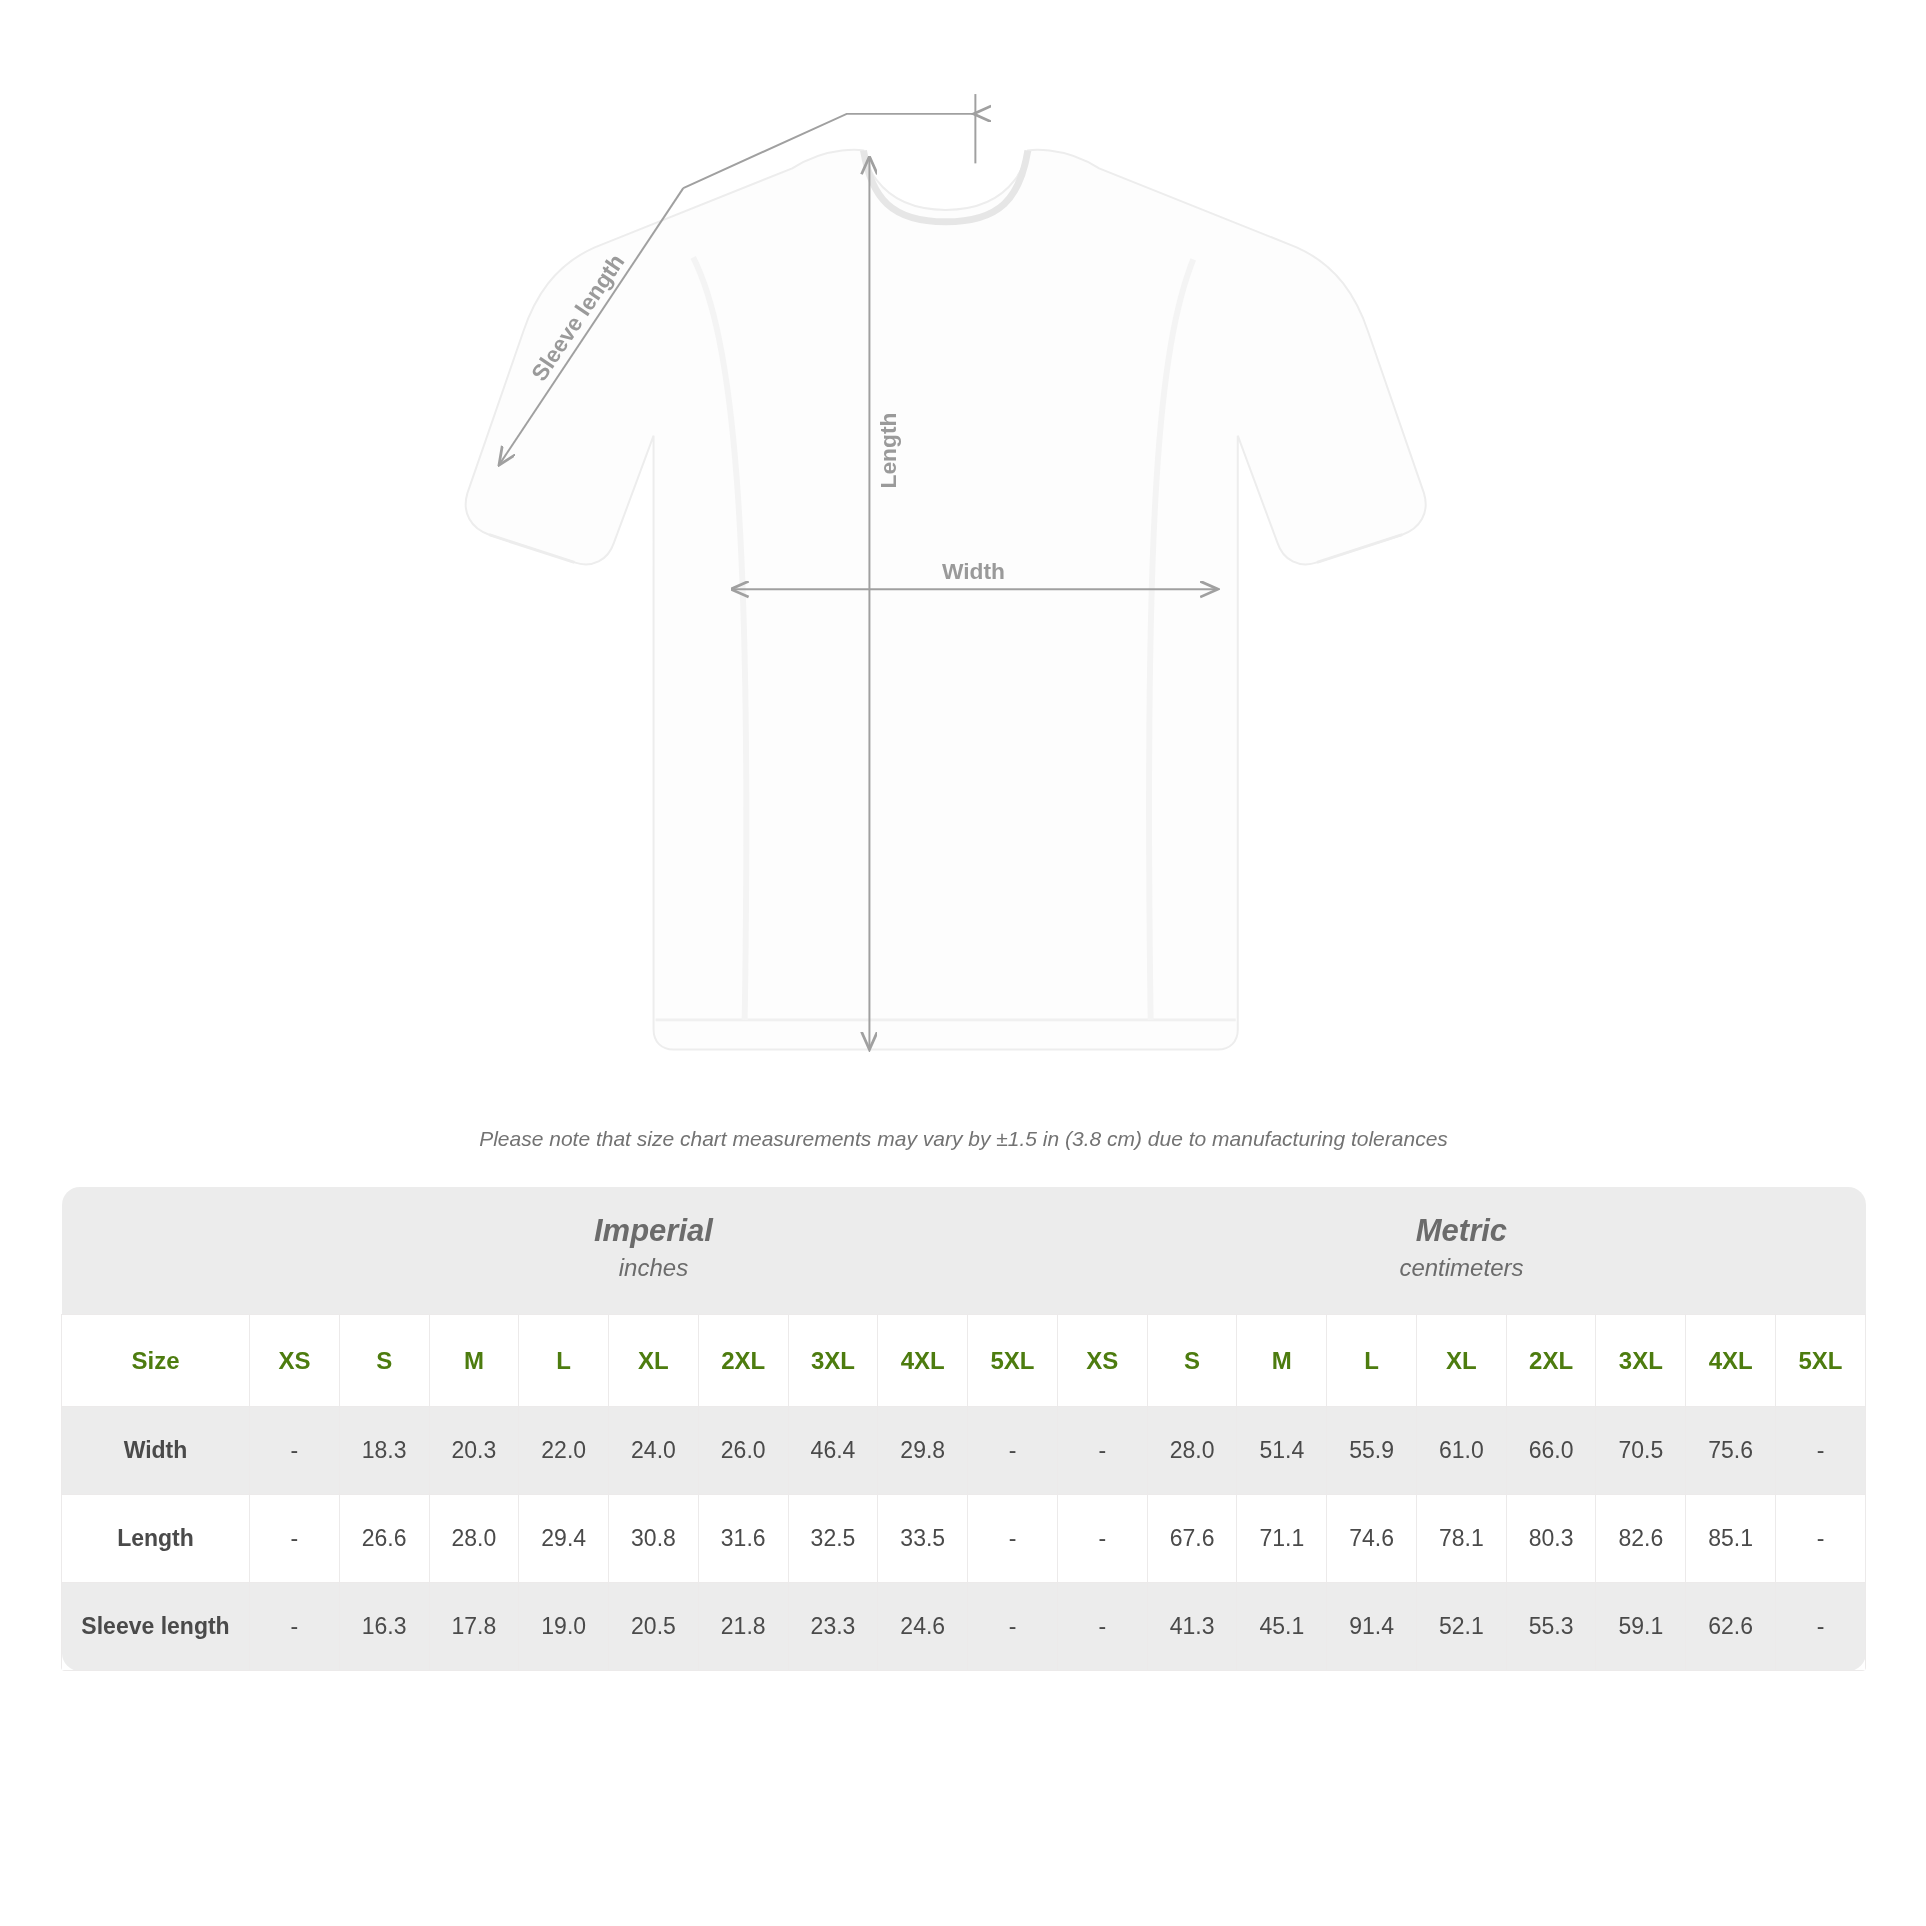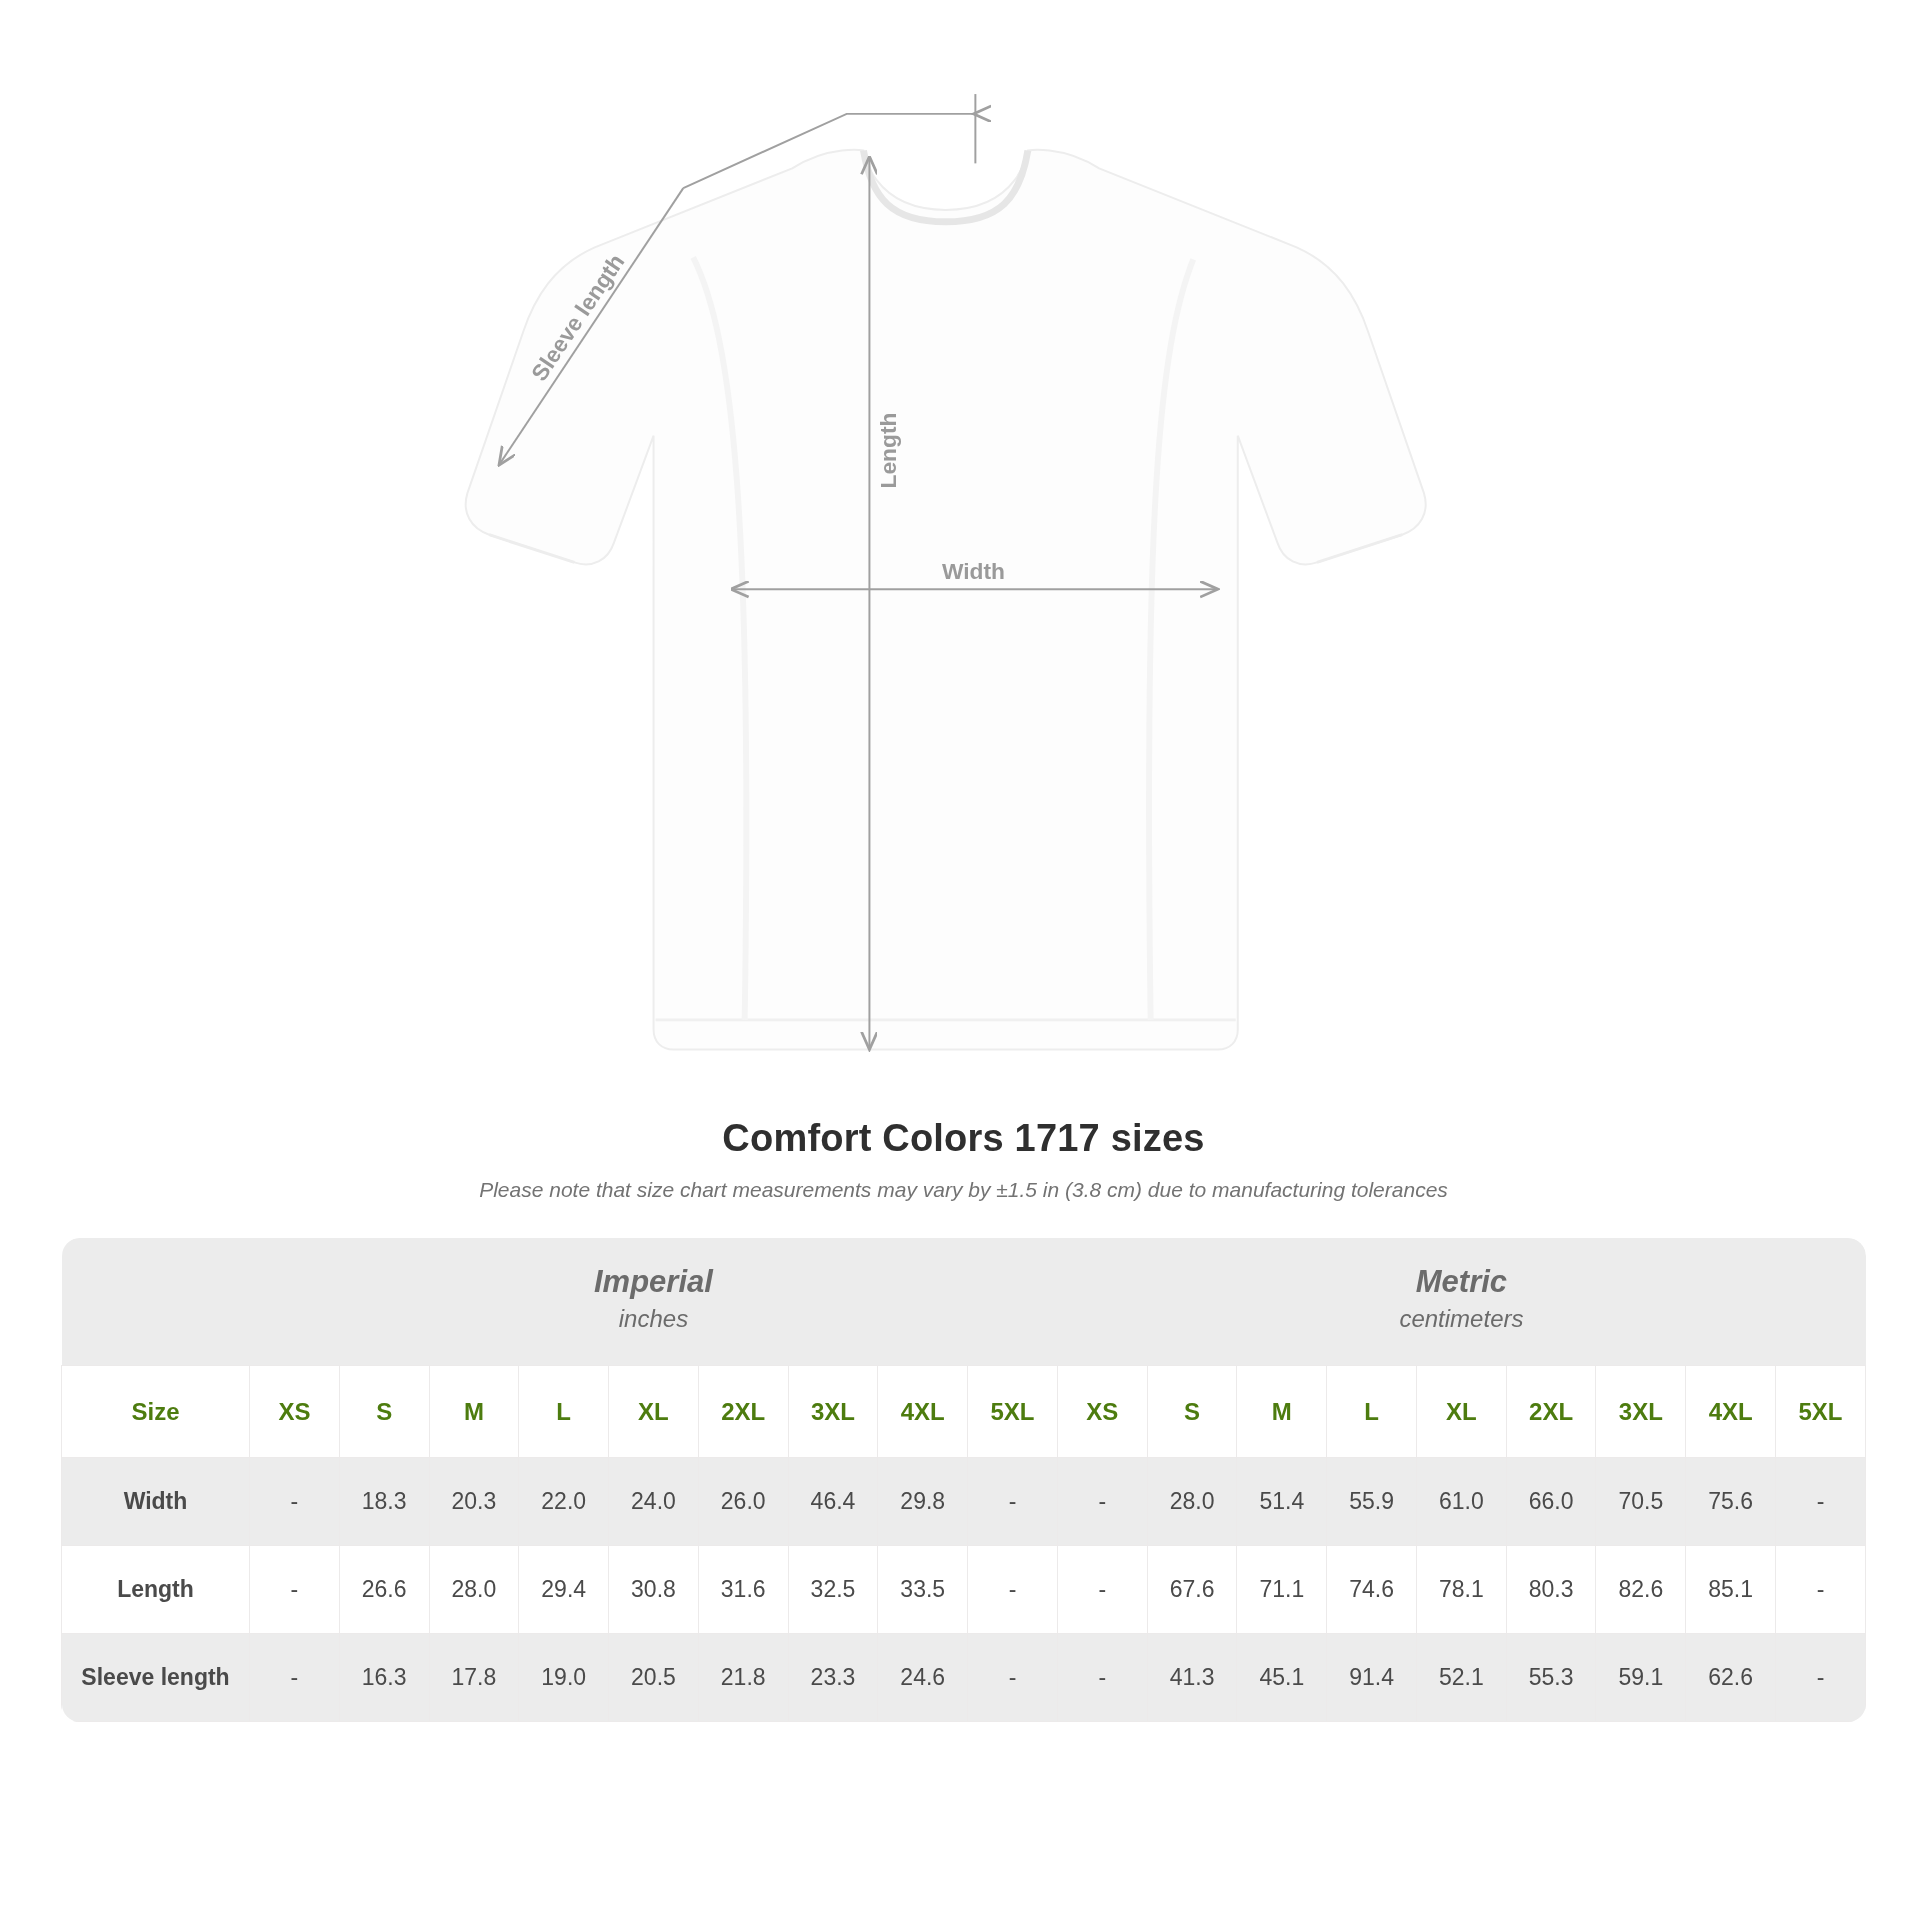--- a/index.html
+++ b/index.html
@@ -47,21 +47,21 @@
   .chart-note {
     font-size: 21px;
     font-style: italic;
     color: #737373;
     margin-top: 18px;
   }
 
   
   .table-wrap {
     margin: 36px 61px 0 61px;
-    border-radius: 18px;
+    border-radius: 4px;
     overflow: hidden;
     background: #ffffff;
   }
   table.size-table {
     border-collapse: collapse;
     width: 100%;
     table-layout: fixed;
   }
   table.size-table td, table.size-table th {
     border: 1px solid #eceaea;
@@ -199,21 +199,20 @@
 
       <text x="905" y="455" transform="rotate(-90 905 455)" font-family="Liberation Sans, sans-serif" font-size="23" font-weight="bold" fill="#9a9a9a" text-anchor="middle">Length</text>
 
       <text x="983" y="585" font-family="Liberation Sans, sans-serif" font-size="23" font-weight="bold" fill="#9a9a9a" text-anchor="middle">Width</text>
 
       <text x="590" y="325" transform="rotate(-56 590 325)" font-family="Liberation Sans, sans-serif" font-size="23" font-weight="bold" fill="#9a9a9a" text-anchor="middle">Sleeve length</text>
     </svg>
   </div>
 
   <div class="title-block">
-    <div class="chart-title">Comfort Colors 1717 sizes</div>
     <div class="chart-note">Please note that size chart measurements may vary by ±1.5 in (3.8 cm) due to manufacturing tolerances</div>
   </div>
 
   <div class="table-wrap">
     <table class="size-table">
       <colgroup>
         <col class="col-head">
         <col>
           <col>
           <col>

